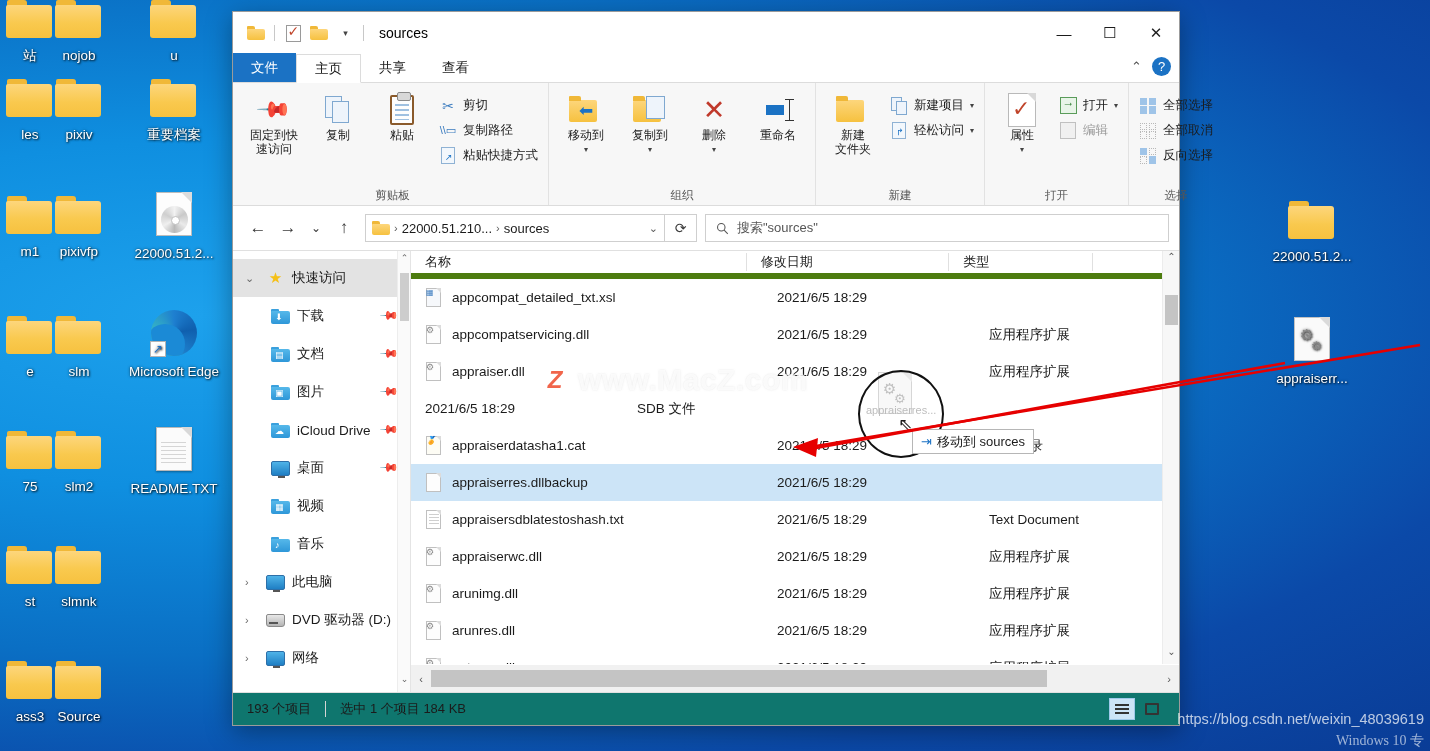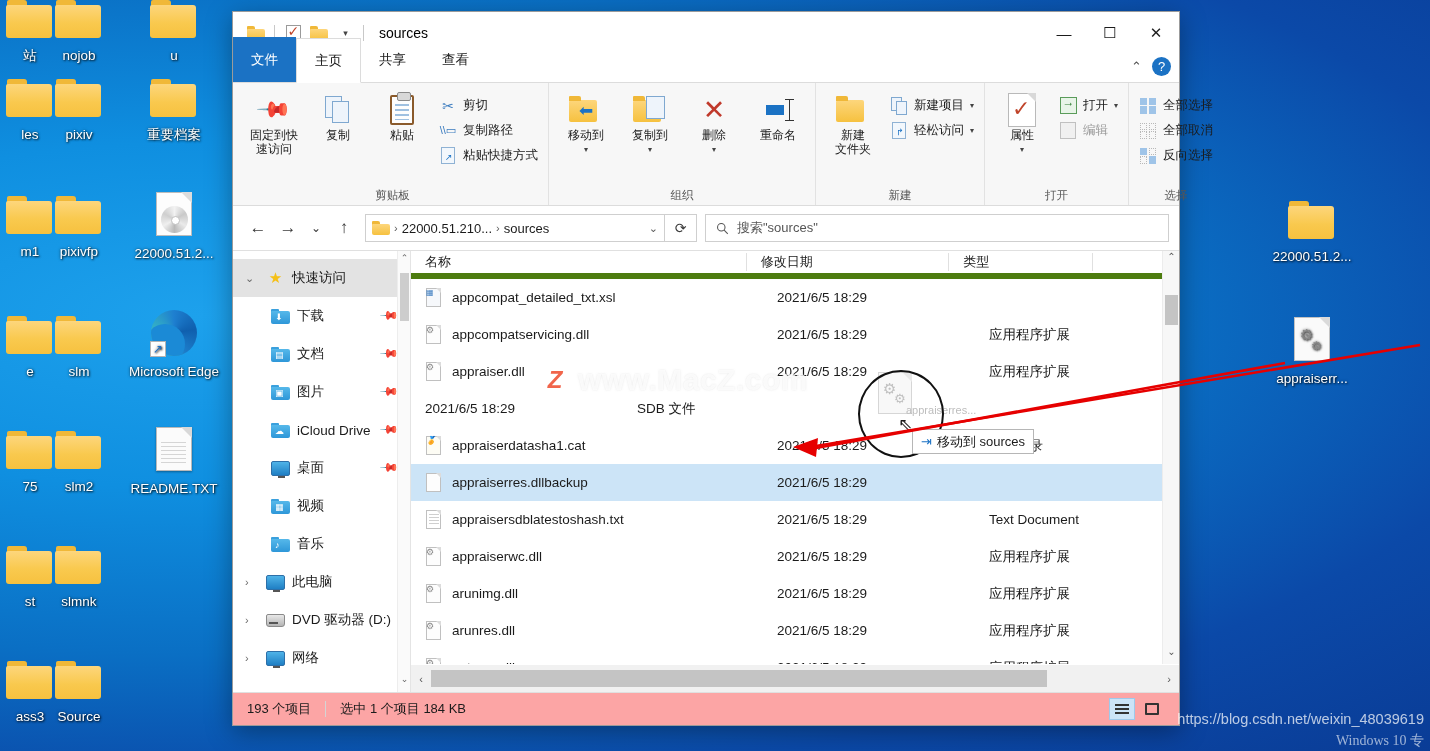--- a/index.html
+++ b/index.html
@@ -168,21 +168,21 @@
     font-size: 15px; color: #1b1b1b;
   }
 
   
   .ribbon-tabs {
     height: 29px; display: flex; align-items: flex-end;
     background: #fff; position: relative;
     border-bottom: 1px solid #dcdcdc;
   }
   .rtab {
-    height: 45px; padding: 0 18px; display: flex; align-items: center;
+    height: 29px; padding: 0 18px; display: flex; align-items: center;
     font-size: 13.5px; color: #1b1b1b;
   }
   .rtab.file { background: #1b72c4; color: #fff; font-weight: normal; }
   .rtab.active { background: #fff; border: 1px solid #dcdcdc; border-bottom: 1px solid #fff; position: relative; top: 1px; }
   .ribbon-right {
     position: absolute; right: 8px; top: 3px; display: flex; align-items: center; gap: 10px;
   }
   .chev-up { font-size: 13px; color: #555; }
   .help-btn {
     width: 19px; height: 19px; border-radius: 50%; background: #1b72c4; color: #fff;
@@ -423,21 +423,21 @@
   .hscroll {
     position: absolute; left: 0; right: 0; bottom: 0; height: 27px; background: #f1f1f1;
     display: flex; align-items: center;
   }
   .hscroll .ar { width: 20px; text-align: center; font-size: 11px; color: #5a5a5a; }
   .hscroll .track { flex: 1; height: 17px; position: relative; }
   .hscroll .thumb { position: absolute; left: 0; top: 0; width: 616px; height: 17px; background: #c4c4c4; }
 
   
   .statusbar {
-    height: 30px; border-top: 1px solid #e0e0e0; background: #fca5a5;
+    height: 30px; border-top: 1px solid #e0e0e0; background: #0f766e;
     display: flex; align-items: center; padding: 16px 14px; gap: 0;
     font-size: 13px; color: #1b1b1b;
   }
   .st-sep { width: 1px; height: 16px; background: #d4d4d4; margin: 0 14px; }
   .viewbtns { margin-left: auto; display: flex; gap: 4px; }
   .viewbtn {
     width: 26px; height: 22px; display: flex; align-items: center; justify-content: center;
   }
   .viewbtn.active { background: #cce4f7; border: 1px solid #9ec9ea; }
   .det-ic { width: 14px; height: 11px; background: repeating-linear-gradient(180deg,#333 0 2px, transparent 2px 4px); }
@@ -466,21 +466,21 @@
   .drag-ghost .pg {
     position: absolute; inset: 0; background: #f3f3f3; border: 1px solid #b5b5b5;
   }
   .drag-ghost .pg::after {
     content: ""; position: absolute; right: -1px; top: -1px;
     border-width: 0 10px 10px 0; border-style: solid; border-color: transparent #d6d6d6 transparent transparent;
   }
   .drag-ghost .g1 { position: absolute; left: 5px; top: 8px; font-size: 15px; color: #8d8d8d; }
   .drag-ghost .g2 { position: absolute; left: 16px; top: 19px; font-size: 13px; color: #8d8d8d; }
   .drag-label {
-    position: absolute; left: 866px; top: 404px; font-size: 11px; color: #bdbdbd; z-index: 45; margin-left: 40px;
+    position: absolute; left: 866px; top: 404px; font-size: 11px; color: #bdbdbd; z-index: 45;
   }
   .cursor-arrow {
     position: absolute; left: 898px; top: 414px; z-index: 48; font-size: 17px; color: #1b1b1b;
   }
   .drop-tip {
     position: absolute; left: 912px; top: 429px; z-index: 47;
     background: #fff; border: 1px solid #b6b6b6;
     height: 25px; display: flex; align-items: center; gap: 5px; padding: 0 8px;
     font-size: 13px; color: #1b1b1b;
   }

